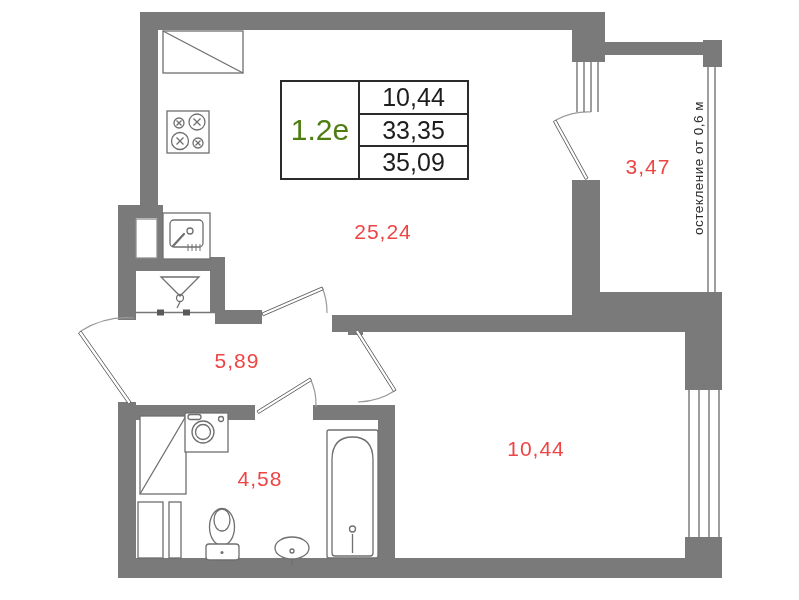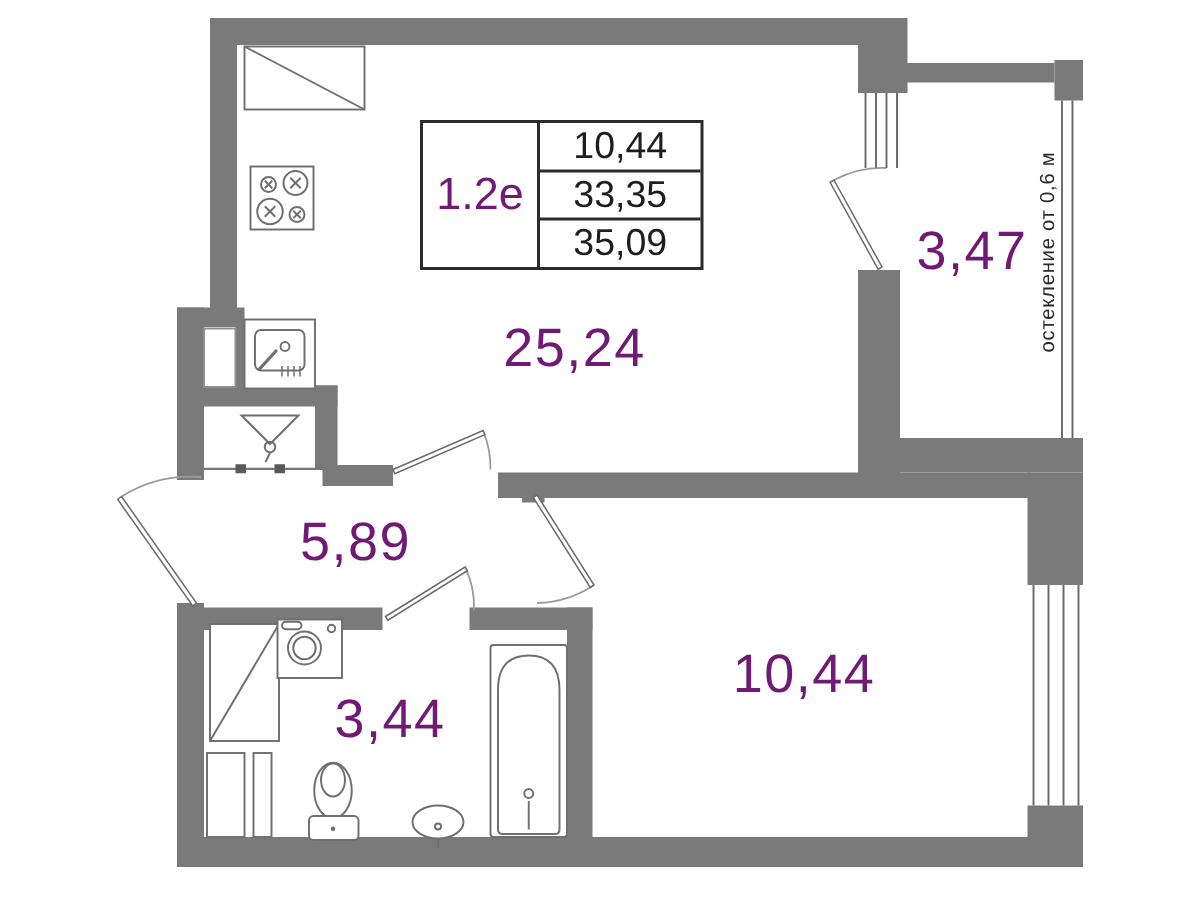--- a/index.html
+++ b/index.html
@@ -1,27 +1,27 @@
 <!DOCTYPE html>
 <html><head>
 <meta charset="utf-8">
 <style>
   html,body{margin:0;padding:0;background:#ffffff;}
   .plan{position:relative;width:799px;height:600px;background:#ffffff;overflow:hidden;
         font-family:"Liberation Sans",sans-serif;}
   .w{position:absolute;background:#7a7a7a;}
   .plan svg{position:absolute;left:0;top:0;}
   .room-label{position:absolute;transform:translate(-50%,-50%);
-        font-size:36px;color:#701a75;letter-spacing:1px;white-space:nowrap;}
+        font-size:21px;color:#ef4444;letter-spacing:1px;white-space:nowrap;}
   .glazing{position:absolute;transform:translate(-50%,-50%) rotate(-90deg);
         font-size:13.5px;color:#2a2a2a;letter-spacing:.5px;white-space:nowrap;}
   .info-table{position:absolute;left:280px;top:80px;display:flex;
         border:2px solid #2b2b2b;background:#fff;box-sizing:border-box;}
   .type-cell{width:76px;height:96px;display:flex;align-items:center;justify-content:center;
-        font-size:30px;color:#701a75;border-right:2px solid #2b2b2b;}
+        font-size:30px;color:#4d7c0f;border-right:2px solid #2b2b2b;}
   .vals{display:flex;flex-direction:column;width:107px;height:96px;}
   .vals div{flex:1;display:flex;align-items:center;justify-content:center;
         font-size:25px;color:#1d1d1d;border-bottom:2px solid #2b2b2b;}
   .vals div:last-child{border-bottom:none;border-radius:15px;}
 </style>
 </head>
 <body>
 
 <div class="plan">
 
@@ -179,21 +179,21 @@
         <path d="M332 553 V460 Q332 437 352.5 437 Q373 437 373 460 V553 Q373 556 370 556 H335 Q332 556 332 553 Z"></path>
         <circle cx="352.5" cy="529" r="3"></circle>
         <line x1="352.5" y1="534" x2="352.5" y2="553"></line>
       </g>
 
     </g>
   </svg>
 
   <span class="room-label" style="left:383px;top:232px">25,24</span>
   <span class="room-label" style="left:237px;top:361px">5,89</span>
-  <span class="room-label" style="left:260px;top:479px">3,44</span>
+  <span class="room-label" style="left:260px;top:479px">4,58</span>
   <span class="room-label" style="left:536px;top:449px">10,44</span>
   <span class="room-label" style="left:648px;top:167px">3,47</span>
 
   <span class="glazing" style="left:698px;top:168px">остекление от 0,6 м</span>
 
   <div class="info-table">
     <div class="type-cell">1.2е</div>
     <div class="vals">
       <div>10,44</div>
       <div>33,35</div>

